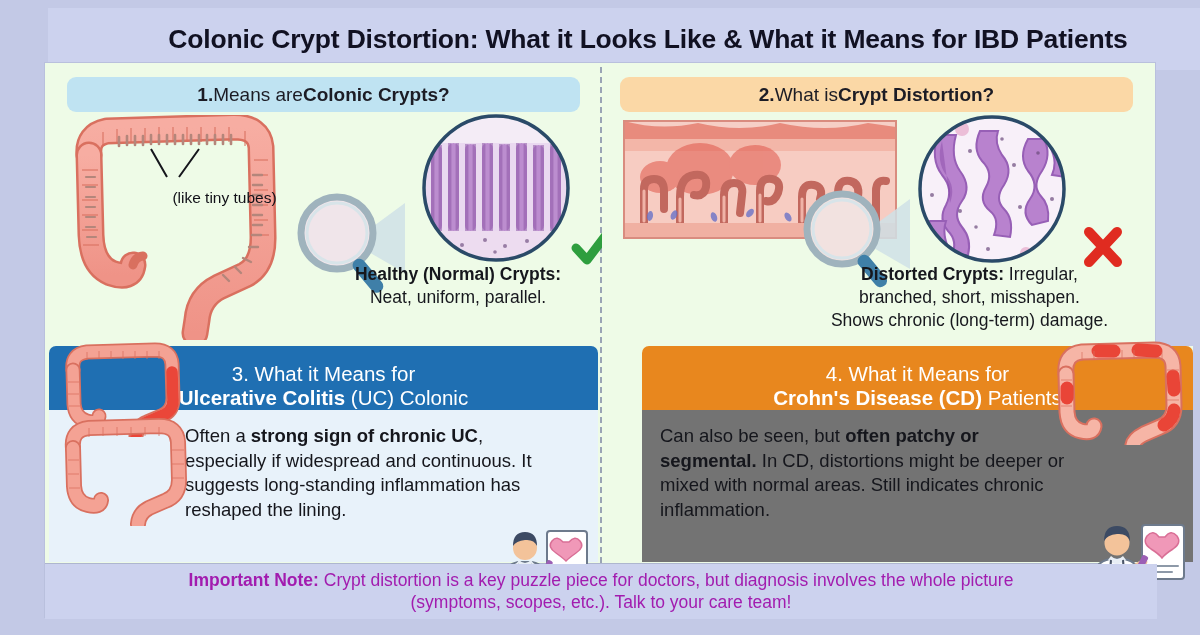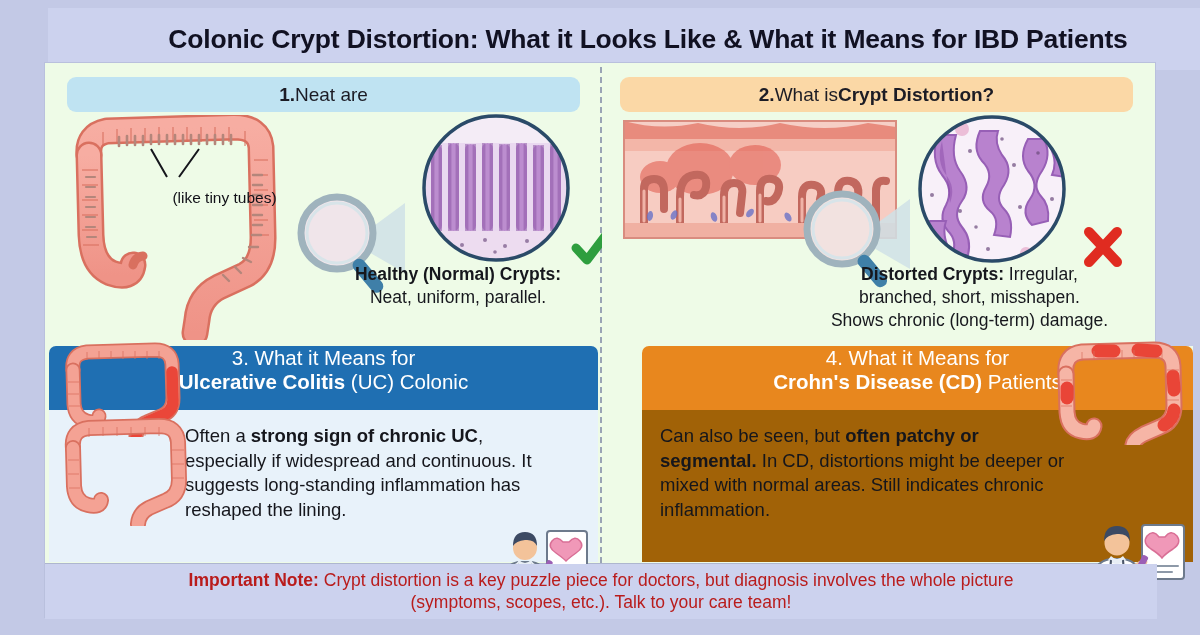--- a/index.html
+++ b/index.html
@@ -54,35 +54,35 @@
     font-size: 19px; color: #1c1c25;
   }
   #q1 .hdr-pill { background: #bfe3f2; }
   #q2 .hdr-pill { background: #fbd8a6; }
   .hdr-pill b { font-weight: bold; }
   .hdr-pill .num { font-weight: bold; }
 
   .hdr-band {
     position: absolute; left: 0; top: 0; width: 100%; height: 80px;
     border-radius: 7px;
-    display: flex; justify-content: center;
+    display: flex; align-items: center; justify-content: center;
     text-align: center; line-height: 1.18;
     color: #ffffff; font-size: 20.5px;
   }
   #q3 .hdr-band { background: #1f6fb2; }
   #q4 .hdr-band { background: #e8871e; }
   .hdr-band b { font-weight: bold; }
   .hdr-band .l2 { display: block; }
 
   
   .body-card {
     position: absolute; left: 0; top: 64px; width: 100%; height: 152px;
   }
   #q3 .body-card { background: #e8f2fa; }
-  #q4 .body-card { background: #a16207; }
+  #q4 .body-card { background: #737373; }
   .body-text {
     position: absolute; font-size: 18.5px; color: #15161c; line-height: 1.33;
   }
   #q3 .body-text { left: 136px; top: 14px; width: 378px; }
   #q4 .body-text { left: 18px;  top: 14px; width: 415px; }
   .body-text b { font-weight: bold; }
 
   
   .caption {
     position: absolute; font-size: 17.5px; color: #16171d;
@@ -100,21 +100,21 @@
   .crypt-note .t1 { font-size: 17px; font-weight: bold; }
   .crypt-note .t2 { font-size: 15.5px; }
 
   
   .footer {
     position: absolute; left: 0; top: 501px; width: 1112px; height: 55px;
     background: #ccd2ee;
     display: flex; flex-direction: column; align-items: center; justify-content: center;
     text-align: center; line-height: 1.25;
   }
-  .footer .fl { font-size: 17.5px; color: #b91c1c; }
+  .footer .fl { font-size: 17.5px; color: #a21caf; }
   .footer b { font-weight: bold; }
 
   
   .art { position: absolute; }
   #colon1   { left: 10px;  top: 48px;  width: 260px; height: 225px; }
   #tissue2  { left: 18px;  top: 50px;  width: 280px; height: 125px; }
   #micro1   { left: 358px; top: 46px;  width: 178px; height: 150px; }
   #micro2   { left: 300px; top: 46px;  width: 180px; height: 152px; }
   #mag1     { left: 236px; top: 120px; width: 120px; height: 110px; }
   #mag2     { left: 190px; top: 118px; width: 118px; height: 105px; }
@@ -138,21 +138,22 @@
   </div>
 
   <div class="board">
     <div class="divider-v"></div>
     <div class="divider-h-footer"></div>
 
     <div class="quad" id="q1">
 
       <div class="hdr-pill">
         <span class="num">1.</span>
-          <span> Neat are </span>
+          <span> Means are </span>
+          <b>Colonic Crypts?</b>
       </div>
 
       <svg class="art" id="colon1" viewBox="0 0 260 225">
         <defs>
           <linearGradient id="colg" x1="0" y1="0" x2="0" y2="1">
             <stop offset="0%" stop-color="#f7ada2"></stop>
               <stop offset="100%" stop-color="#ef9387"></stop>
           </linearGradient>
         </defs>
         <path d="M30 40 Q28 20 48 16 L175 12 Q200 12 202 32 L204 120 Q205 150 186 160 L160 172 Q140 182 138 205

